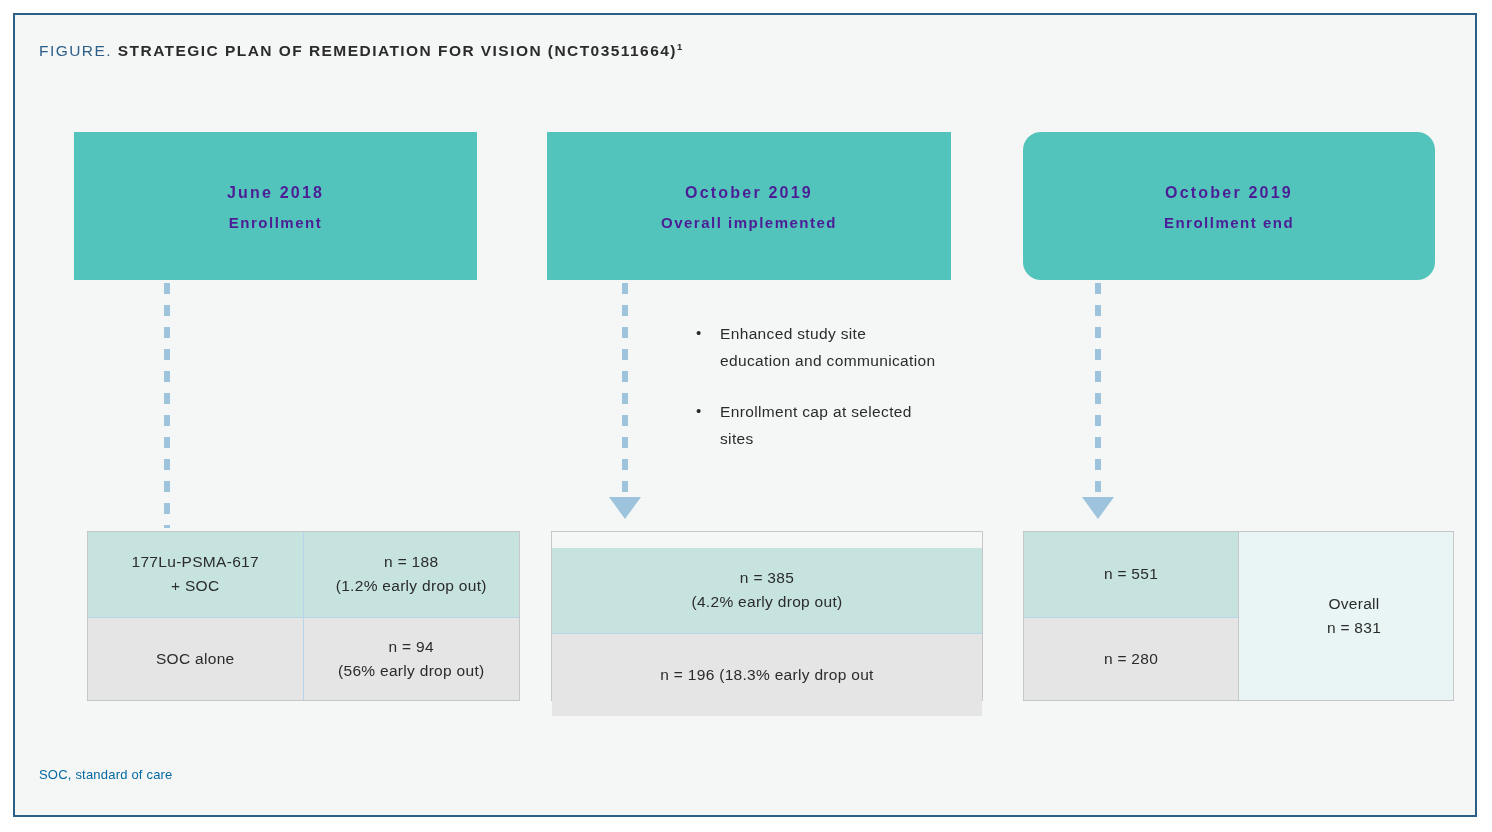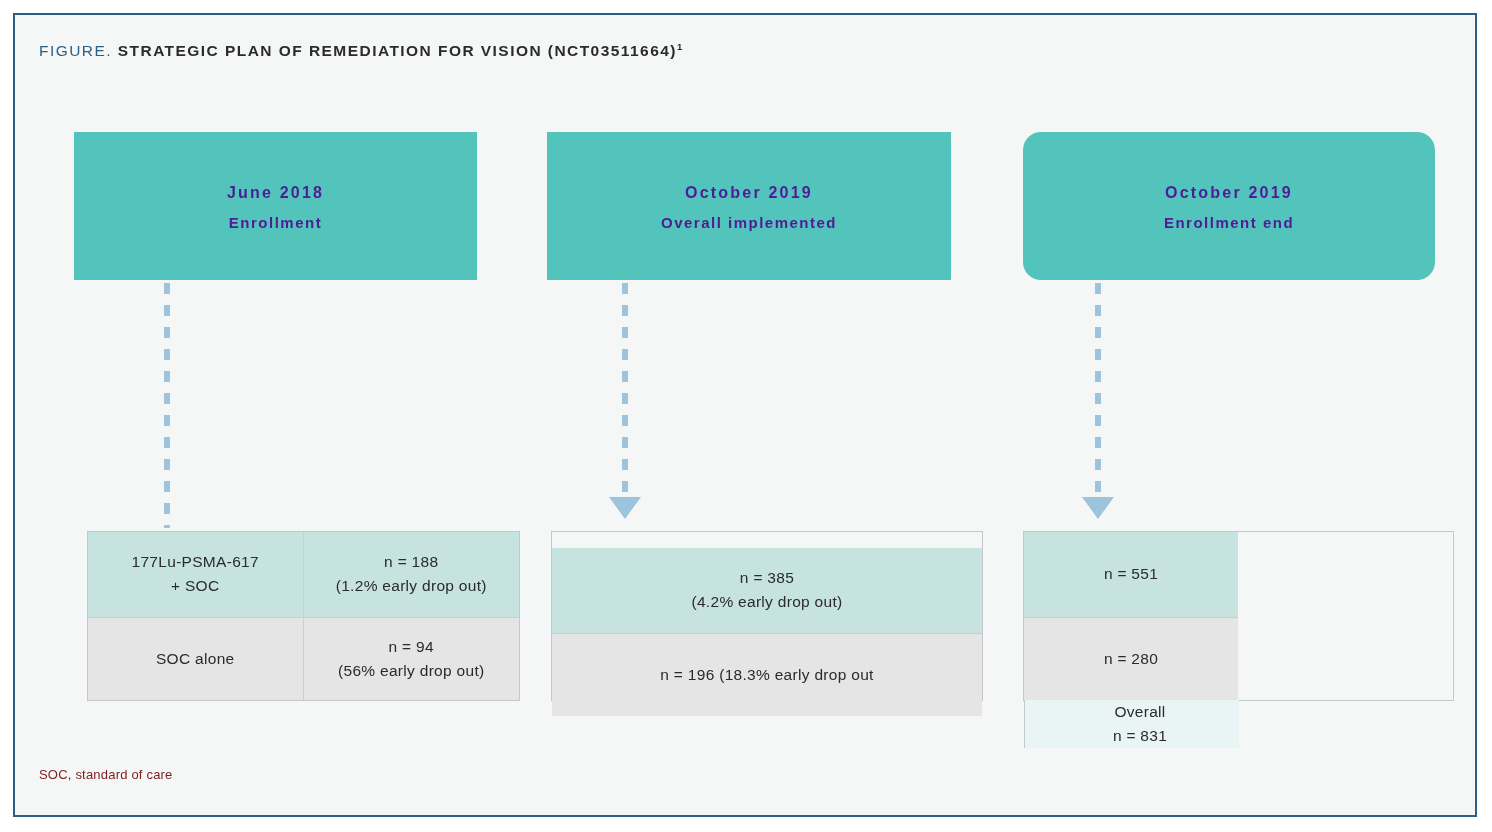--- a/index.html
+++ b/index.html
@@ -127,21 +127,21 @@
   .databox {
     position: absolute;
     top: 516px;
     height: 170px;
     box-sizing: border-box;
     border: 1px solid #c5c8c8;
     display: flex;
   }
   #col-0 .databox { left: 14px; width: 433px; }
   #col-1 .databox { left: 4px;  width: 432px; }
-  #col-2 .databox { left: 0px;  width: 431px; flex-direction: column; }
+  #col-2 .databox { left: 0px;  width: 431px; }
 
   .rowstack {
     display: flex;
     flex-direction: column;
     height: 100%;
   }
   .cell {
     box-sizing: border-box;
     display: flex;
     align-items: center;
@@ -170,21 +170,21 @@
   
   #col-2 .count-col   { width: 214px; }
   #col-2 .overall-col { width: 215px; }
 
   
   #footnote {
     position: absolute;
     left: 24px;
     top: 752px;
     font-size: 13px;
-    color: #7f1d1d;
+    color: #0369a1;
     letter-spacing: 0.2px;
   }
 </style>
 </head>
 <body>
 
 <div id="figure-frame">
 
   <div id="figure-title">
     <span class="figure-word">FIGURE.</span>
@@ -231,20 +231,24 @@
       <div class="milestone-label">Overall implemented</div>
     </div>
 
     <div class="connector">
       <svg width="40" height="238" viewBox="0 0 40 238">
         <line x1="20" y1="0" x2="20" y2="212" stroke="#9dc3dd" stroke-width="6" stroke-dasharray="11 11"></line>
         <polygon points="4,214 36,214 20,236" fill="#9dc3dd"></polygon>
       </svg>
     </div>
 
+    <ul class="bullets">
+      <li>Enhanced study site education and communication</li>
+      <li>Enrollment cap at selected sites</li>
+    </ul>
 
     <div class="databox">
       <div class="rowstack full-col">
         <div class="cell cell-mint row-top">
           <span>n = 385<br>(4.2% early drop out)</span>
         </div>
         <div class="cell cell-gray row-bottom">
           <span>n = 196 (18.3% early drop out</span>
         </div>
       </div>

